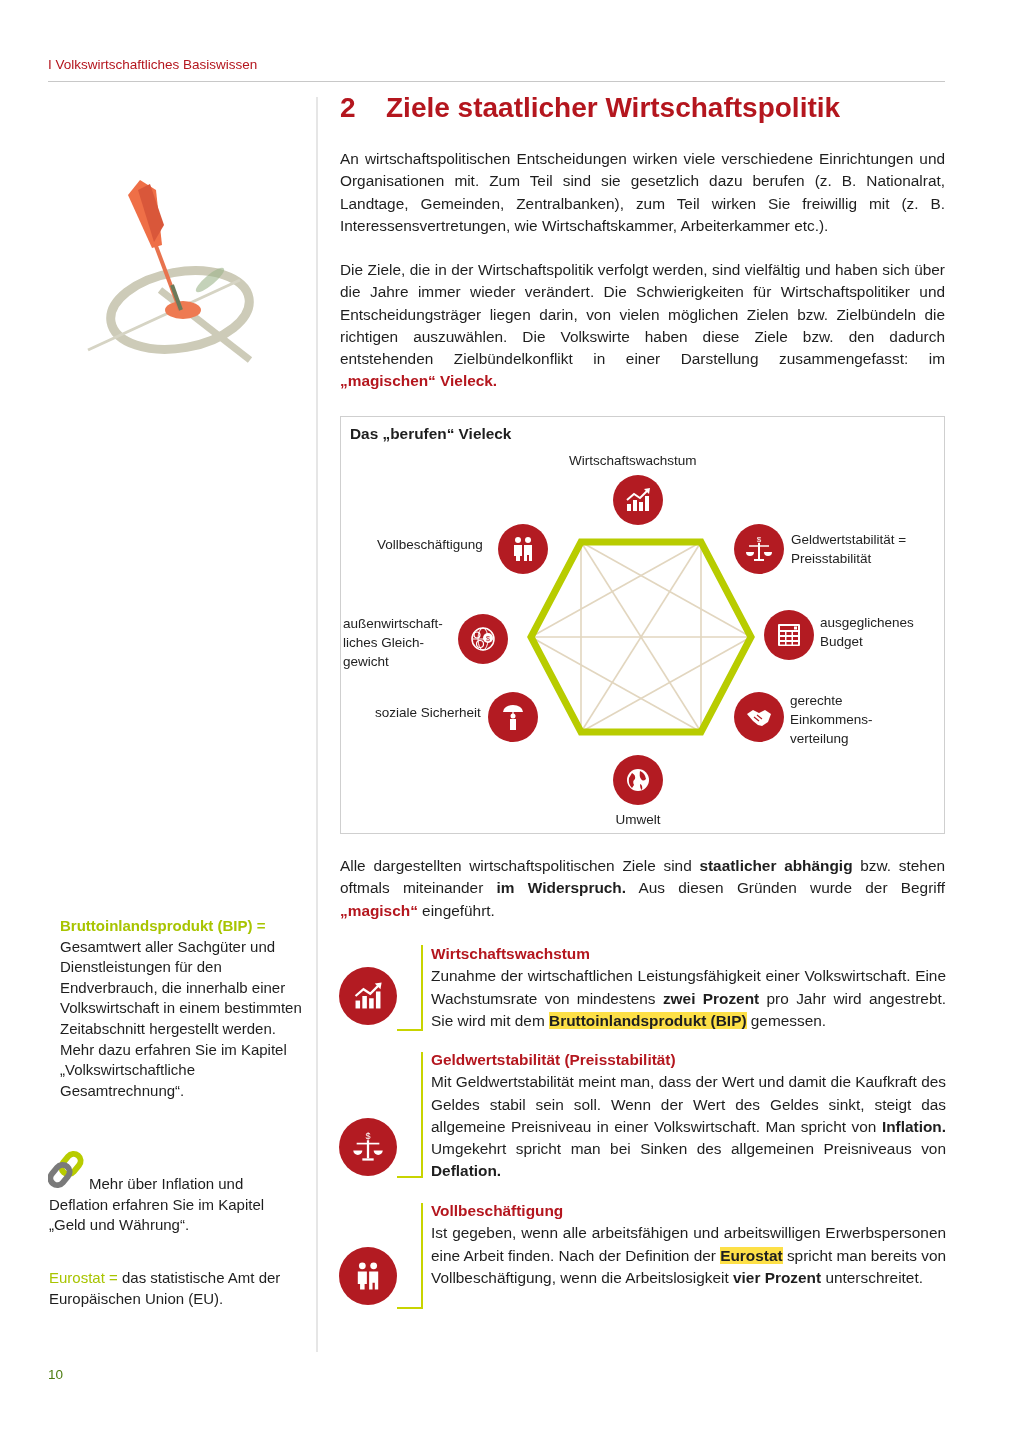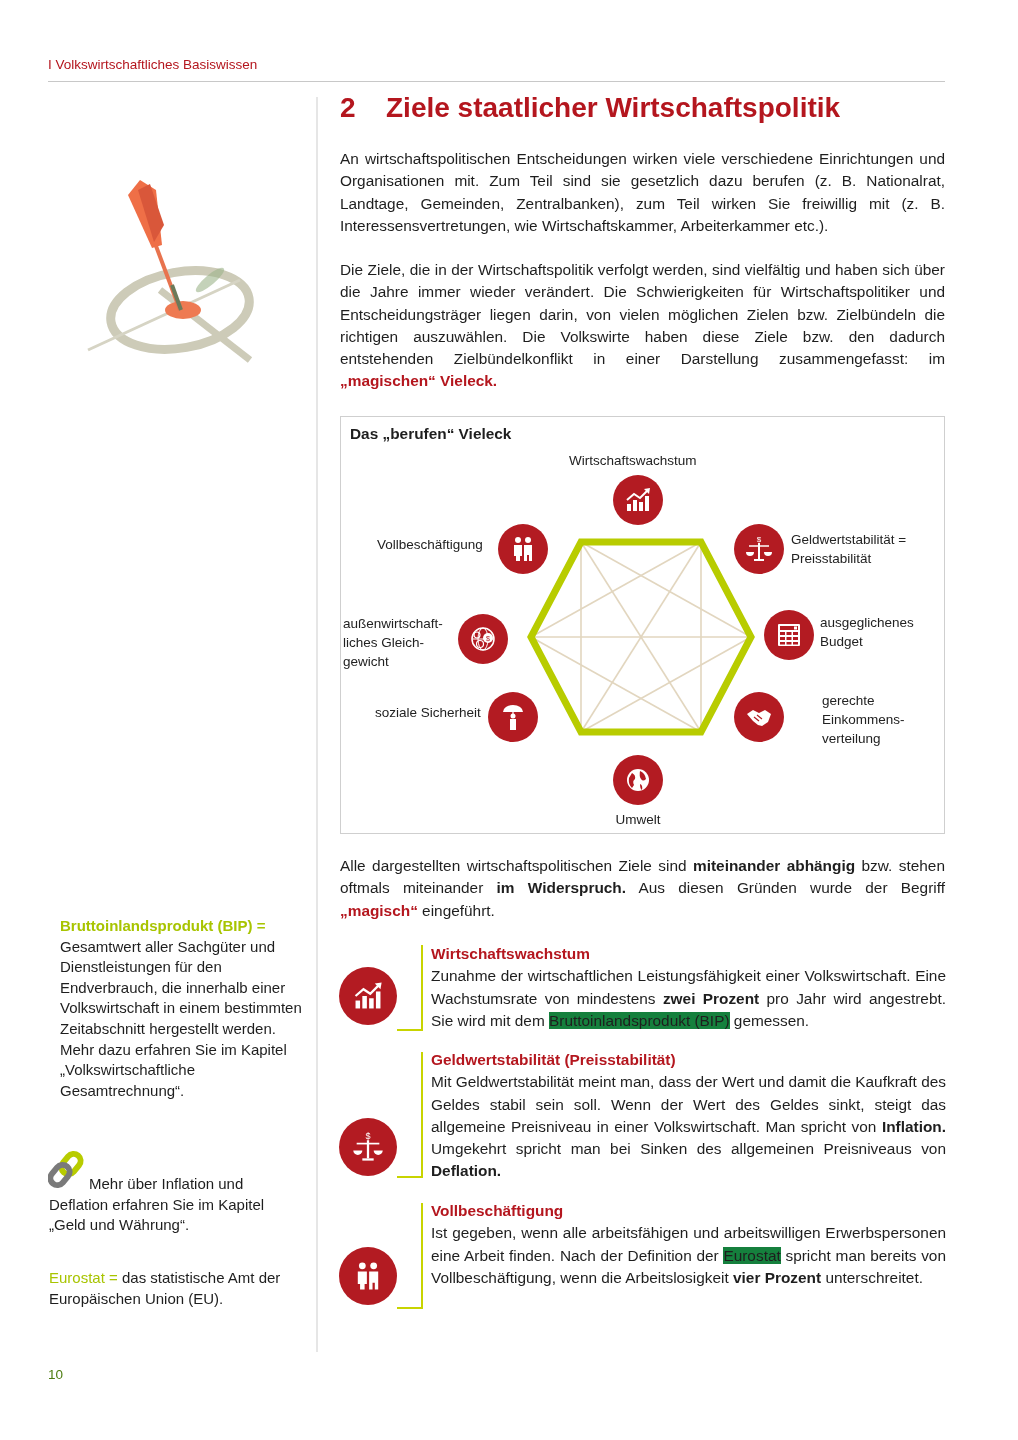--- a/index.html
+++ b/index.html
@@ -16,21 +16,21 @@
   .fig { left:340px; top:416px; width:603px; height:416px; border:1px solid #cfcfcf; }
   .fig-title { left:9px; top:8px; font-size:15.4px; font-weight:bold; }
   .lbl { font-size:13.5px; line-height:19px; color:#222; }
   .circ { width:50px; height:50px; border-radius:50%; background:#b31b22; display:flex; align-items:center; justify-content:center; }
   .circ svg { width:30px; height:30px; }
   .big { width:58px; height:58px; }
   .big svg { width:34px; height:34px; }
   .bracket { border-left:2px solid #c8d400; border-bottom:2px solid #c8d400; width:0; }
   .bracket .foot { position:absolute; left:-26px; bottom:-2px; width:26px; height:2px; background:#c8d400; }
   .sec-title { font-size:15.4px; color:#b4161e; font-weight:bold; }
-  .hl { background:#15803d; }
+  .hl { background:#fde047;font-weight:bold; }
   .side { left:49px; width:245px; font-size:15px; line-height:20.6px; }
   .green-b { color:#a8c400; font-weight:bold; }
   .pagenum { left:48px; top:1367px; font-size:13.5px; color:#4d7c0f; }
 </style>
 </head>
 <body>
 
 <div class="abs running-head">I  Volkswirtschaftliches Basiswissen</div>
 <div class="abs head-rule"></div>
 <div class="abs col-rule"></div>
@@ -165,39 +165,39 @@
         <rect x="12" y="17" width="6" height="11" fill="#fff"></rect>
     </svg>
   </div>
 
   <div class="abs circ" style="left:393px;top:275px;">
     <svg viewBox="0 0 30 30">
       <path d="M3 12 l6 -4 l6 3 l6 -3 l6 4 l-3 8 l-6 4 l-4 -1 l-5 -4 z" fill="#fff"></path>
       <path d="M10 15 l5 4 M13 13 l5 4" stroke="#b31b22" stroke-width="1.2"></path>
     </svg>
   </div>
-  <div class="abs lbl" style="left:449px;top:274px;margin-left:32px;">
+  <div class="abs lbl" style="left:449px;top:274px;">
     <div>gerechte</div>
     <div>Einkommens-</div>
     <div>verteilung</div>
   </div>
 
   <div class="abs circ" style="left:272px;top:338px;">
     <svg viewBox="0 0 30 30">
       <circle cx="15" cy="15" r="11" fill="#fff"></circle>
       <path d="M9 8 q4 2 3 6 q-3 2 -1 6 l-2 3 q-4 -4 -3 -10 z" fill="#b31b22"></path>
       <path d="M17 6 q5 2 6 8 q-3 3 -5 0 q-2 -3 -1 -8 z" fill="#b31b22"></path>
       <path d="M17 19 q3 1 2 6 q-2 -1 -2 -6 z" fill="#b31b22"></path>
     </svg>
   </div>
   <div class="abs lbl" style="left:272px;top:393px;width:50px;text-align:center;">Umwelt</div>
 </div>
 
 <div class="abs para" style="top:855px;">
-  <span>Alle dargestellten wirtschaftspolitischen Ziele sind </span><span class="b">miteinander abhängig</span><span> bzw. stehen oftmals miteinander </span><span class="b">im Widerspruch.</span><span> Aus diesen Gründen wurde der Begriff </span><span class="red-b">„magisch“</span><span> eingeführt.</span>
+  <span>Alle dargestellten wirtschaftspolitischen Ziele sind </span><span class="b">staatlicher abhängig</span><span> bzw. stehen oftmals miteinander </span><span class="b">im Widerspruch.</span><span> Aus diesen Gründen wurde der Begriff </span><span class="red-b">„magisch“</span><span> eingeführt.</span>
 </div>
 
 <div class="abs circ big" style="left:339px;top:967px;">
   <svg viewBox="0 0 30 30">
     <rect x="4" y="19" width="4" height="7" fill="#fff"></rect>
       <rect x="10" y="15" width="4" height="11" fill="#fff"></rect>
       <rect x="16" y="17" width="4" height="9" fill="#fff"></rect>
       <rect x="22" y="11" width="4" height="15" fill="#fff"></rect>
     <polyline points="4,15 11,9 17,13 25,5" fill="none" stroke="#fff" stroke-width="2"></polyline>
       <polygon points="21,4 27,3 26,9" fill="#fff"></polygon>

